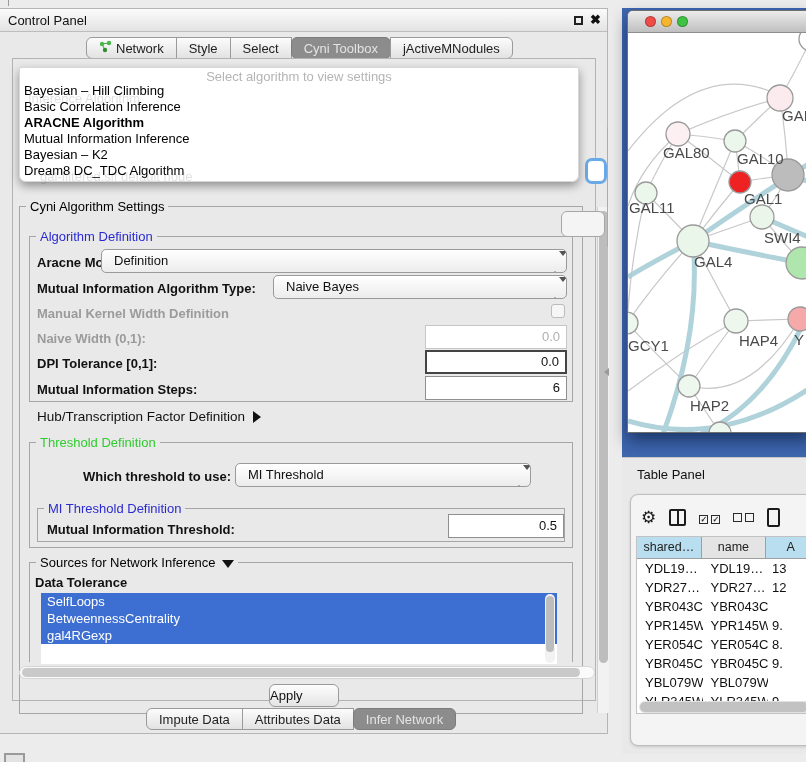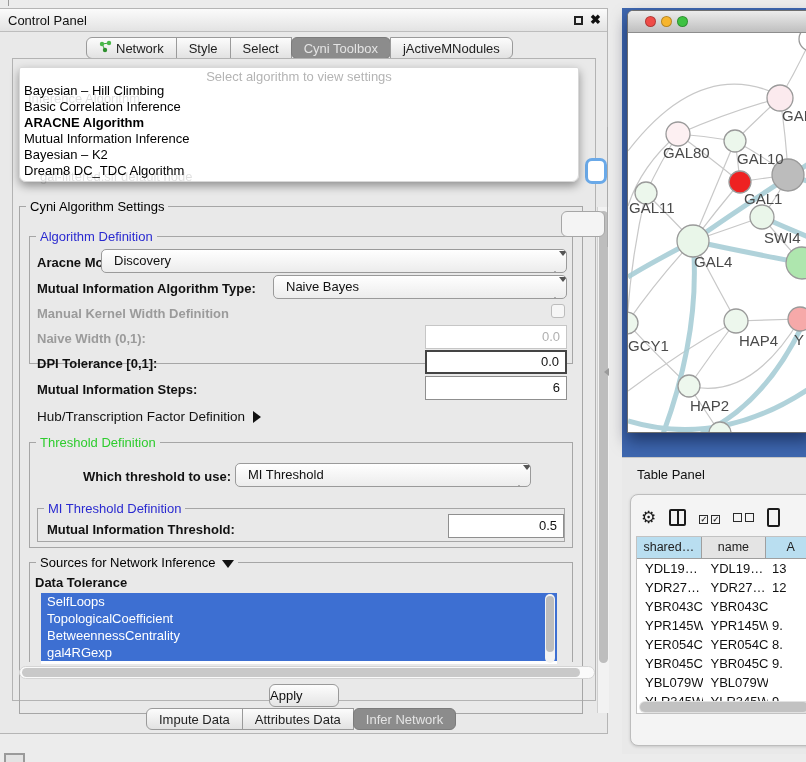--- a/index.html
+++ b/index.html
@@ -168,26 +168,26 @@
   <div id="cp-frame">
 
     <div class="behind-line"></div>
     <div class="behind-ring"></div>
     <div class="behind-combo"></div>
 
     <div class="grp" style="left:6px;top:147px;width:564px;height:508px">
       <span class="legend">Cyni Algorithm Settings</span>
     </div>
 
-    <div class="grp" style="left:16px;top:177px;width:544px;height:128px">
+    <div class="grp" style="left:16px;top:177px;width:544px;height:166px">
       <span class="legend" style="color:var(--group_title_blue)">Algorithm Definition</span>
     </div>
     <span class="lbl bold" style="left:24px;top:196px">Aracne Mode:</span>
     <div class="combo" style="left:88px;top:190px;width:466px">
-      <span>Discovery</span>
+      <span>Definition</span>
       <span class="stepper"><span class="tri-up"></span><span class="tri-dn"></span></span>
     </div>
     <span class="lbl bold" style="left:24px;top:222px">Mutual Information Algorithm Type:</span>
     <div class="combo" style="left:260px;top:216px;width:294px">
       <span>Naive Bayes</span>
       <span class="stepper"><span class="tri-up"></span><span class="tri-dn"></span></span>
     </div>
     <span class="lbl bold dis" style="left:24px;top:247px">Manual Kernel Width Definition</span>
     <span class="cb" style="left:538px;top:245px"></span>
     <span class="lbl bold dis" style="left:24px;top:272px">Naive Width (0,1):</span>
@@ -213,21 +213,20 @@
     <span class="lbl bold" style="left:34px;top:463px">Mutual Information Threshold:</span>
     <div class="field" style="left:435px;top:455px;width:116px">0.5</div>
 
     <div class="grp" style="left:16px;top:503px;width:544px;height:100px;border-bottom:none">
       <span class="legend"><span>Sources for Network Inference</span><span class="tri-down"></span></span>
     </div>
     <span class="lbl bold" style="left:22px;top:516px">Data Tolerance</span>
 
     <div id="attr-list" style="left:28px;top:534px">
         <div class="attr-item">SelfLoops</div>
-        <div class="attr-item">TopologicalCoefficient</div>
         <div class="attr-item">BetweennessCentrality</div>
         <div class="attr-item">gal4RGexp</div>
       </div>
     <div id="attr-vscroll" style="left:532px;top:535px">
         <div id="attr-vthumb"></div>
       </div>
     <div id="hscroll" style="left:6px;top:607px">
         <div id="hthumb"></div>
       </div>
 

